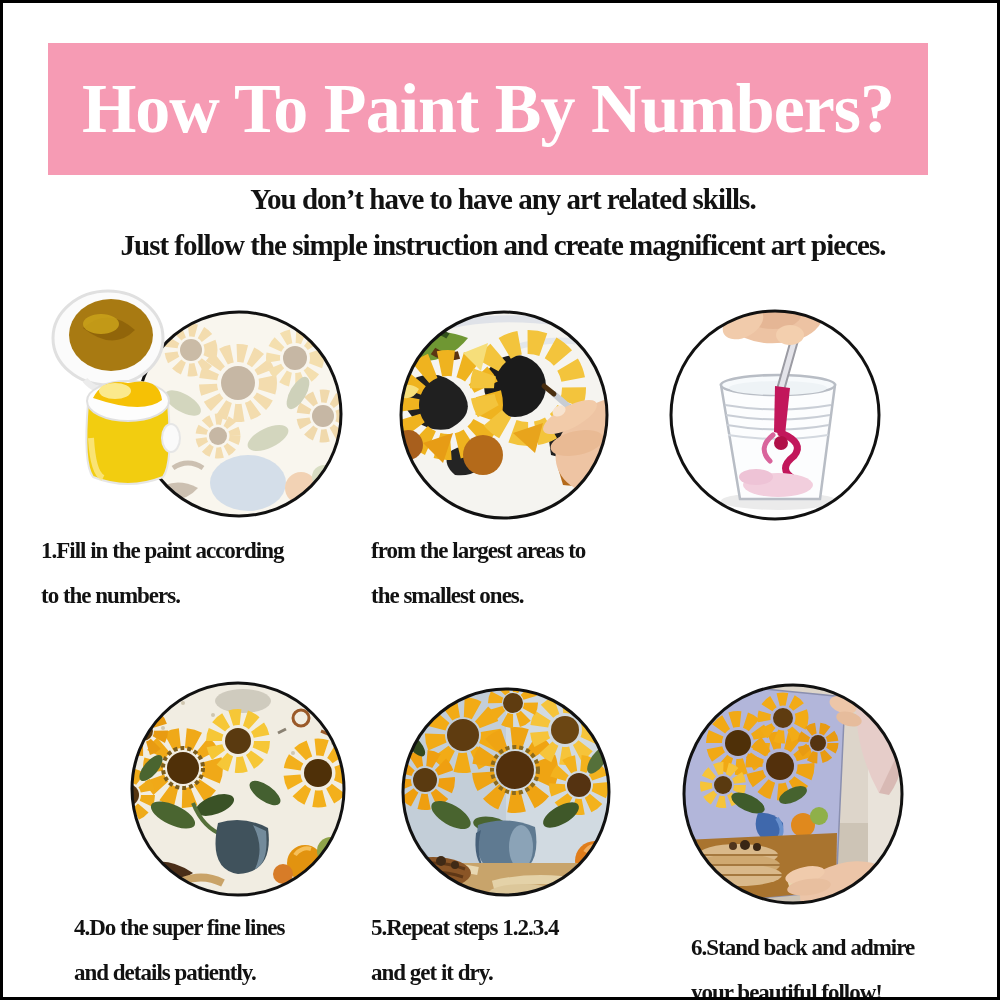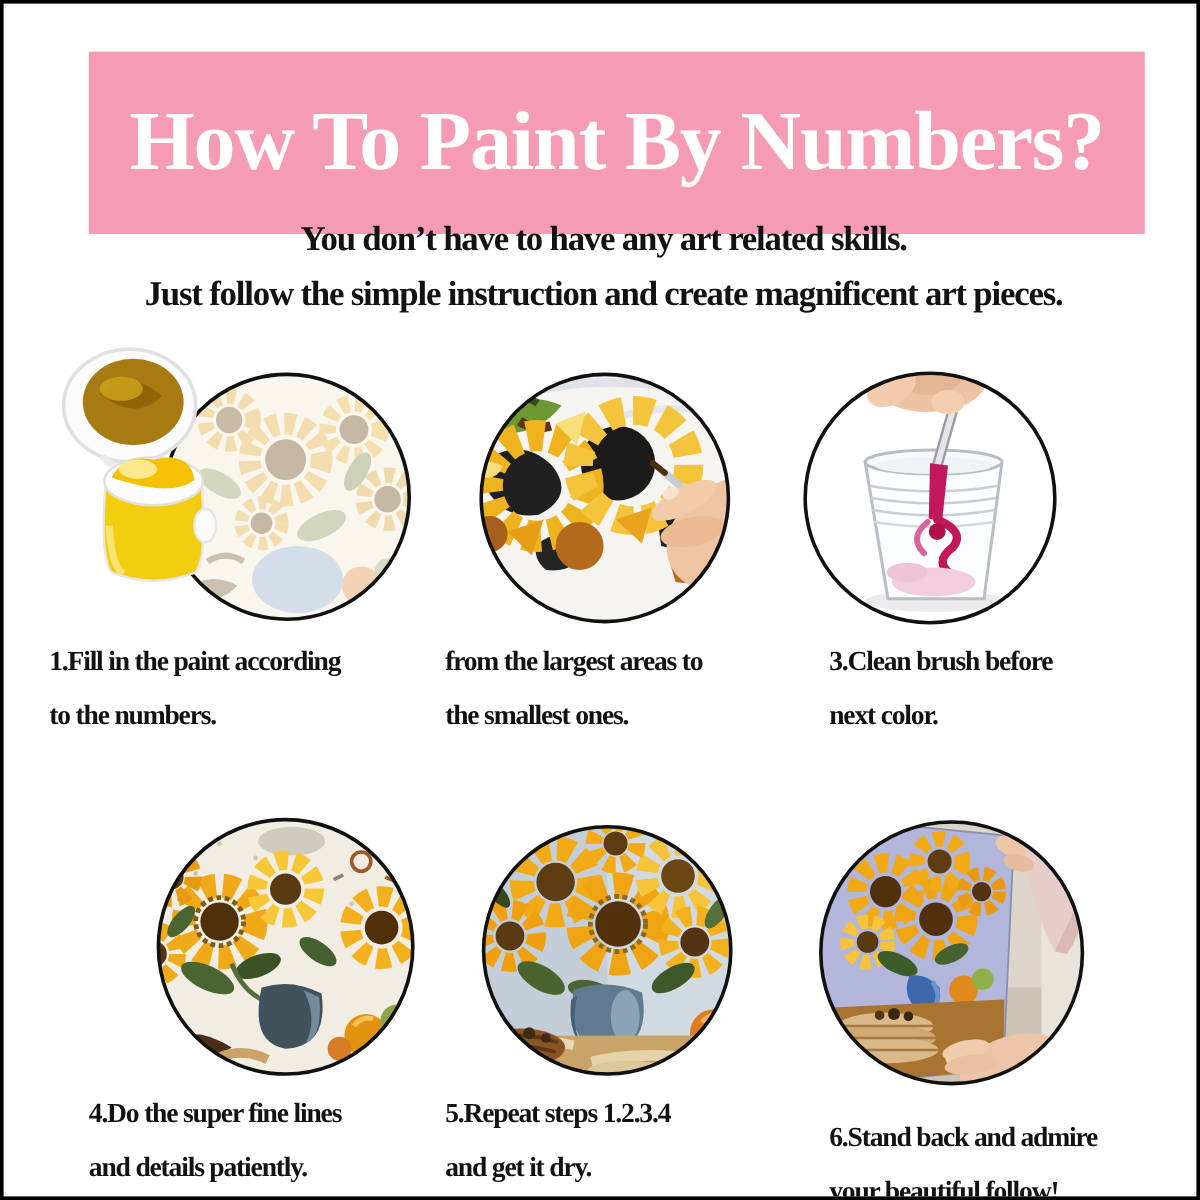--- a/index.html
+++ b/index.html
@@ -7,21 +7,21 @@
     position:relative;
     width:1000px;height:1000px;
     box-sizing:border-box;
     background:#ffffff;
     border:3px solid var(--frame-border,#000);
     overflow:hidden;
     font-family:"Liberation Serif","DejaVu Serif",serif;
     color:var(--body-text,#121212);
   }
   .banner{
-    position:absolute;left:71px;top:40px;width:880px;height:152px;
+    position:absolute;left:45px;top:40px;width:880px;height:132px;
     background:var(--banner-bg,#F69BB4);
     display:flex;align-items:center;justify-content:center;
   }
   .banner h1{
     margin:0;
     font-size:70px;font-weight:700;letter-spacing:-1px;
     color:var(--banner-text,#fff);
     white-space:nowrap;
   }
   .intro-line{
@@ -332,24 +332,20 @@
   </svg>
 
   <div class="caption cap-1">
     <div>1.Fill in the paint according</div>
     <div>to the numbers.</div>
   </div>
   <div class="caption cap-2">
     <div>from the largest areas to</div>
     <div>the smallest ones.</div>
   </div>
-  <div class="caption cap-3">
-    <div>3.Clean brush before</div>
-    <div>next color.</div>
-  </div>
   <div class="caption cap-4">
     <div>4.Do the super fine lines</div>
     <div>and details patiently.</div>
   </div>
   <div class="caption cap-5">
     <div>5.Repeat steps 1.2.3.4</div>
     <div>and get it dry.</div>
   </div>
   <div class="caption cap-6">
     <div>6.Stand back and admire</div>

